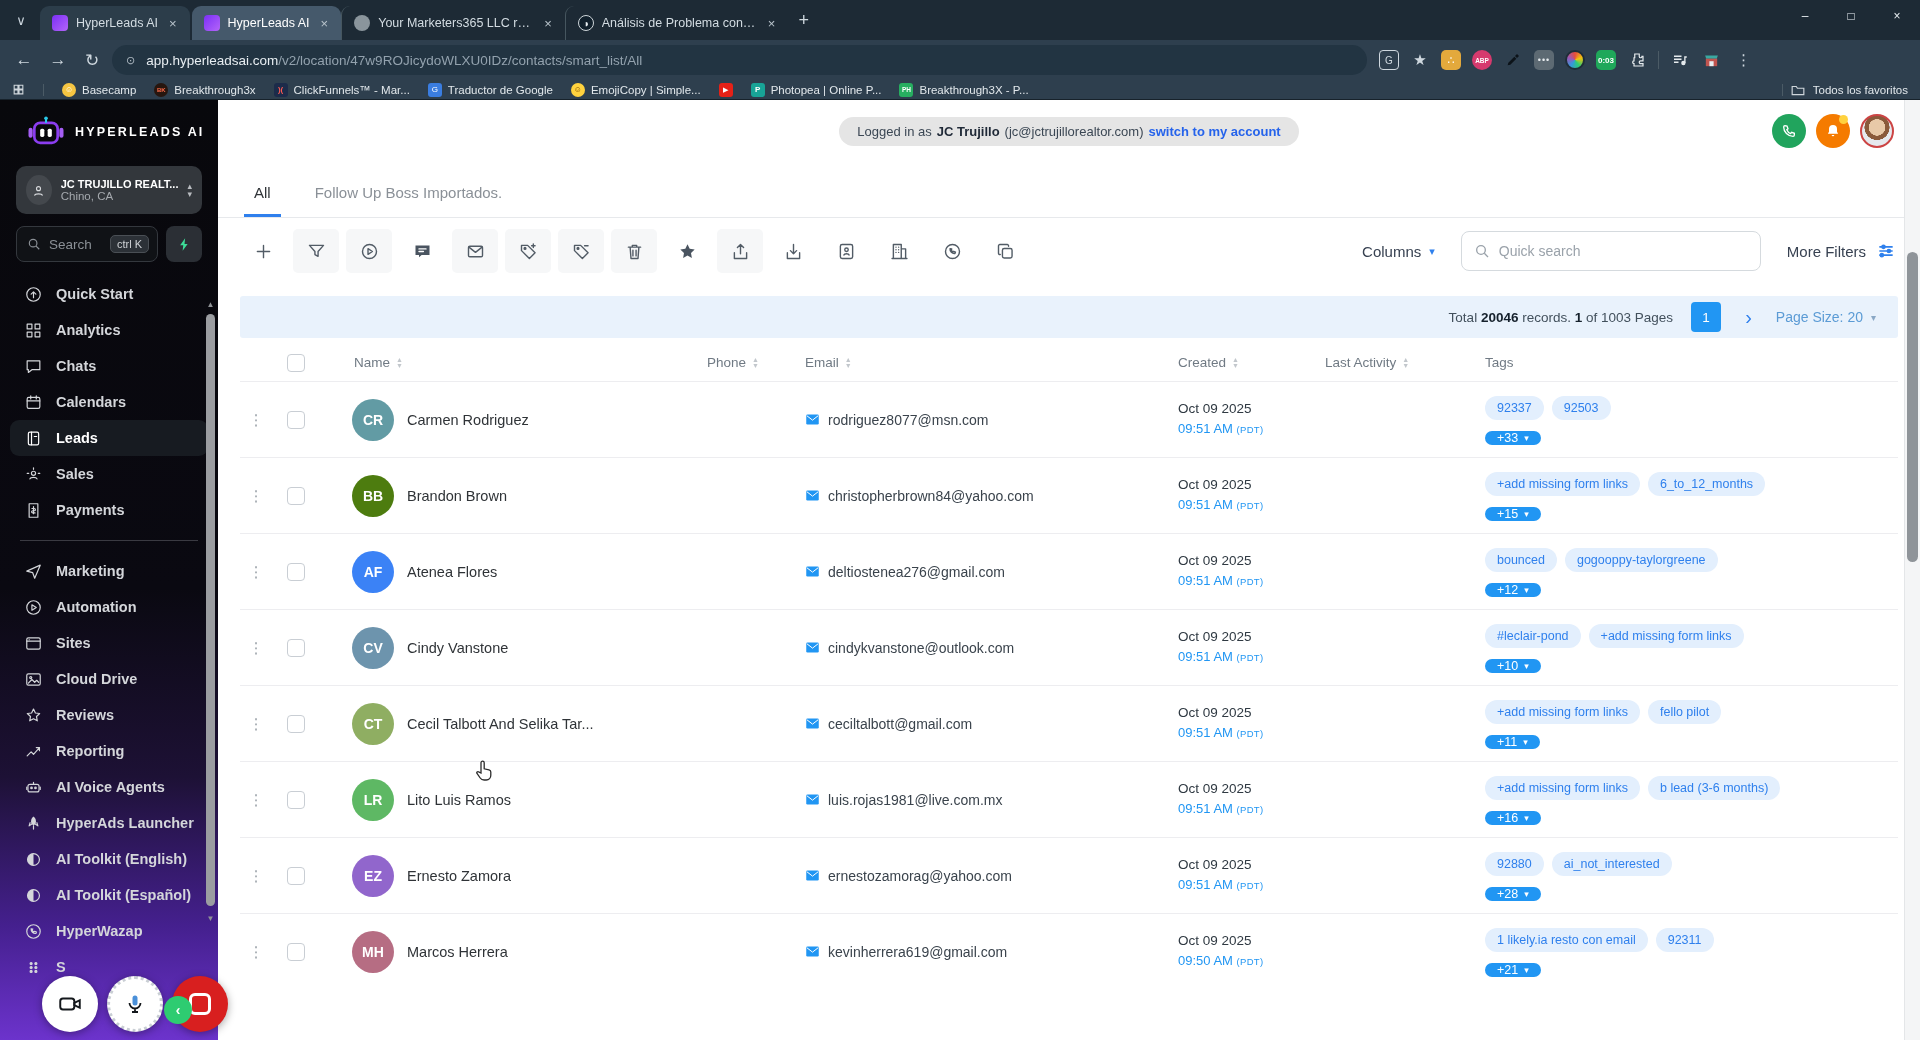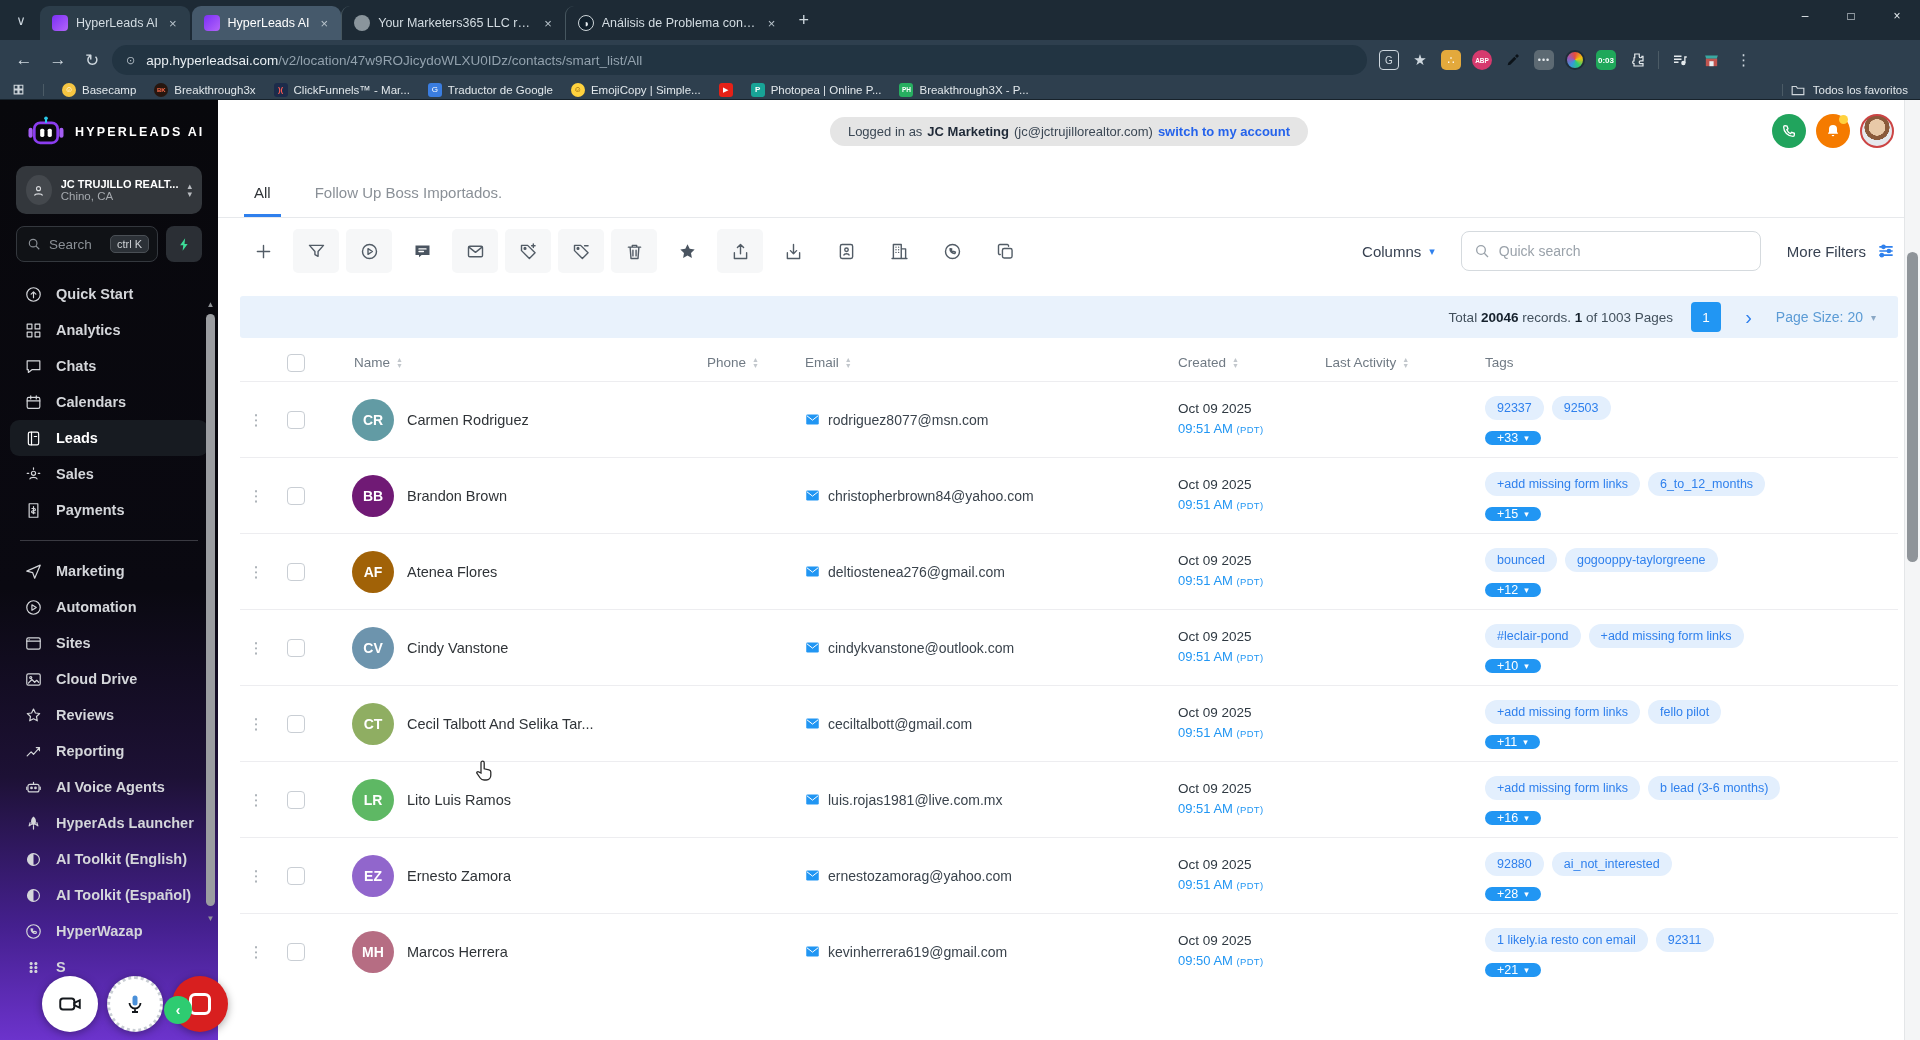--- a/index.html
+++ b/index.html
@@ -497,21 +497,21 @@
           </div>
       </div>
       <div class="rec-expand">‹</div>
     </div>
 
     <div class="main">
 
       <div class="topstrip">
         <div class="banner">
           <span>Logged in as</span>
-          <b>JC Marketing</b>
+          <b>JC Trujillo</b>
           <span>(jc@jctrujillorealtor.com)</span>
           <span class="lnk">switch to my account</span>
         </div>
         <div class="top-icons">
           <div class="circ phone">
             <svg width="16" height="16" viewBox="0 0 24 24" fill="none" stroke="#fff" stroke-width="2">
                 <path d="M6 4c-1 0-2 1-2 2 0 7.5 6.5 14 14 14 1 0 2-1 2-2v-2.5l-4-1.5-1.5 1.8c-2.5-1-4.8-3.3-5.8-5.8L10.5 8.5 9 4.5z"></path>
               </svg>
           </div>
           <div class="circ bell">
@@ -727,21 +727,21 @@
               </div><span class="more">
                 <span>+33</span>
                 <span class="mcaret">▾</span>
               </span></span>
         </div>
 
         <div class="grid trow">
           <span class="kebab">⋮</span>
           <span class="cb" style="margin-left:15px"></span>
           <span class="ncell">
-              <span class="avatar" style="background: #701a75;">BB</span>
+              <span class="avatar" style="background: #4d7c0f;">BB</span>
               <span class="cname">Brandon Brown</span>
             </span>
           <span></span>
           <span class="ecell">
               <svg width="15" height="15" viewBox="0 0 24 24">
                 <rect x="2" y="4" width="20" height="16" rx="2" fill="#2196f3"></rect>
                 <path d="M3 6l9 7 9-7" stroke="#fff" stroke-width="1.6" fill="none"></path>
               </svg>
               <span>christopherbrown84@yahoo.com</span>
             </span>
@@ -756,21 +756,21 @@
               </div><span class="more">
                 <span>+15</span>
                 <span class="mcaret">▾</span>
               </span></span>
         </div>
 
         <div class="grid trow">
           <span class="kebab">⋮</span>
           <span class="cb" style="margin-left:15px"></span>
           <span class="ncell">
-              <span class="avatar" style="background: #a16207;">AF</span>
+              <span class="avatar" style="background: #3b82f6;">AF</span>
               <span class="cname">Atenea Flores</span>
             </span>
           <span></span>
           <span class="ecell">
               <svg width="15" height="15" viewBox="0 0 24 24">
                 <rect x="2" y="4" width="20" height="16" rx="2" fill="#2196f3"></rect>
                 <path d="M3 6l9 7 9-7" stroke="#fff" stroke-width="1.6" fill="none"></path>
               </svg>
               <span>deltiostenea276@gmail.com</span>
             </span>

